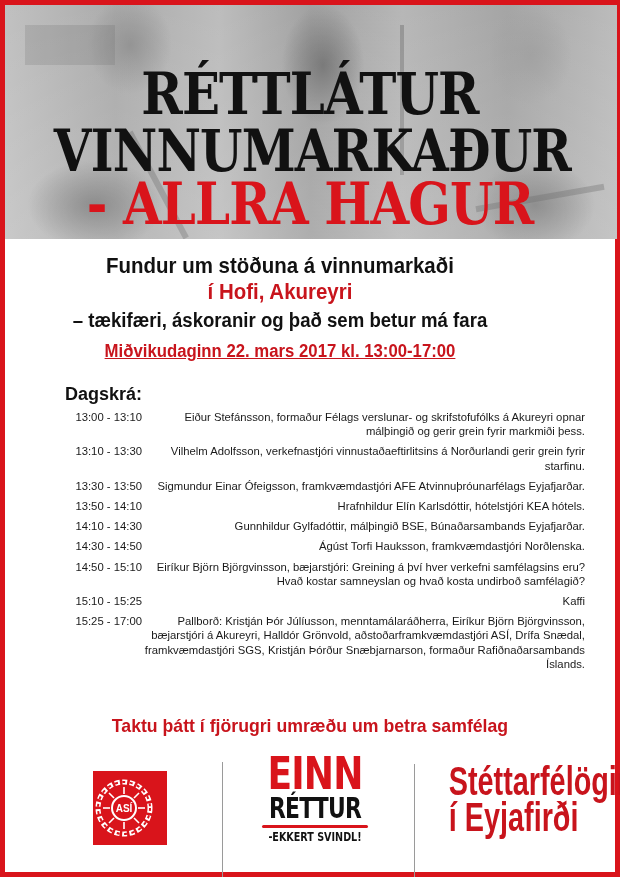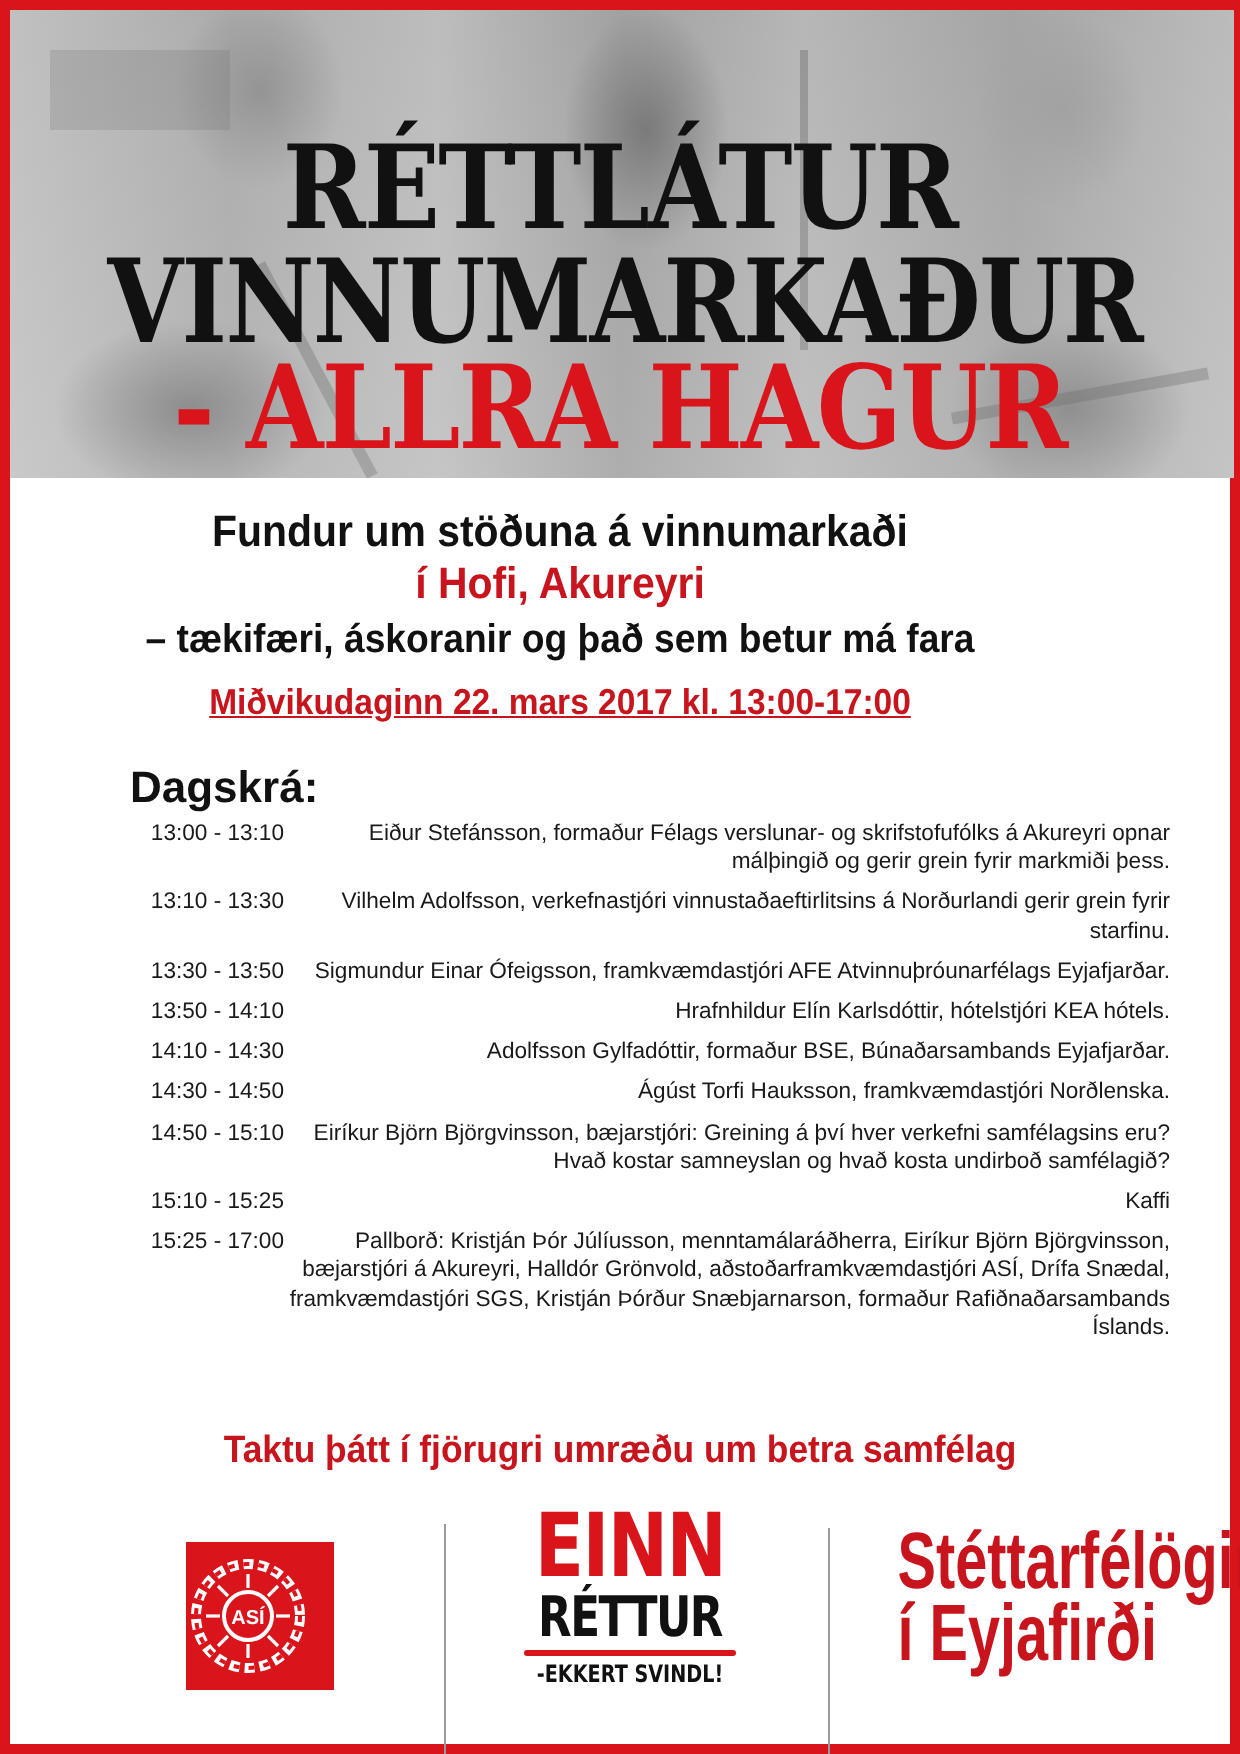--- a/index.html
+++ b/index.html
@@ -41,21 +41,21 @@
 
   
   .intro { position: absolute; left: 0; top: 248px; width: 550px; text-align: center; }
   .intro .l1 { font-size: 22px; font-weight: bold; color: #111; line-height: 26px; transform: scaleX(0.93); }
   .intro .l2 { font-size: 22px; font-weight: bold; color: #c8141c; line-height: 26px; transform: scaleX(0.93); }
   .intro .l3 { font-size: 20px; font-weight: bold; color: #111; line-height: 26px; margin-top: 2px; transform: scaleX(0.93); }
   .intro .l4 { font-size: 18px; font-weight: bold; color: #c8141c; text-decoration: underline; line-height: 24px; margin-top: 6px; transform: scaleX(0.93); }
 
   
   .agenda { position: absolute; left: 60px; top: 378px; width: 520px; }
-  .agenda h2 { font-size: 22px; font-weight: bold; color: #111; line-height: 22px; margin-bottom: 5px; }
+  .agenda h2 { font-size: 18px; font-weight: bold; color: #111; line-height: 22px; margin-bottom: 5px; }
   .row { display: flex; font-size: 11.3px; color: #1a1a1a; line-height: 14.2px; margin-bottom: 6px; text-align: right; }
   .row .time { width: 77px; flex: none; white-space: nowrap; }
   .row .desc { flex: 1; }
   .note { margin-left: 77px; font-size: 10.3px; font-style: italic; color: #1a1a1a; line-height: 15px; margin-top: 8px; }
 
   
   .cta {
     position: absolute; left: 0; top: 710px; width: 610px; text-align: center;
     font-size: 19px; font-weight: bold; color: #c8141c; transform: scaleX(0.93); white-space: nowrap;
   }
@@ -128,21 +128,21 @@
     <div class="row">
       <span class="time">13:30 - 13:50</span>
       <span class="desc">Sigmundur Einar Ófeigsson, framkvæmdastjóri AFE Atvinnuþróunarfélags Eyjafjarðar.</span>
     </div>
     <div class="row">
       <span class="time">13:50 - 14:10</span>
       <span class="desc">Hrafnhildur Elín Karlsdóttir, hótelstjóri KEA hótels.</span>
     </div>
     <div class="row">
       <span class="time">14:10 - 14:30</span>
-      <span class="desc">Adolfsson Gylfadóttir, formaður BSE, Búnaðarsambands Eyjafjarðar.</span>
+      <span class="desc">Gunnhildur Gylfadóttir, málþingið BSE, Búnaðarsambands Eyjafjarðar.</span>
     </div>
     <div class="row">
       <span class="time">14:30 - 14:50</span>
       <span class="desc">Ágúst Torfi Hauksson, framkvæmdastjóri Norðlenska.</span>
     </div>
     <div class="row">
       <span class="time">14:50 - 15:10</span>
       <span class="desc">Eiríkur Björn Björgvinsson, bæjarstjóri: Greining á því hver verkefni samfélagsins eru? Hvað kostar samneyslan og hvað kosta undirboð samfélagið?</span>
     </div>
     <div class="row">

